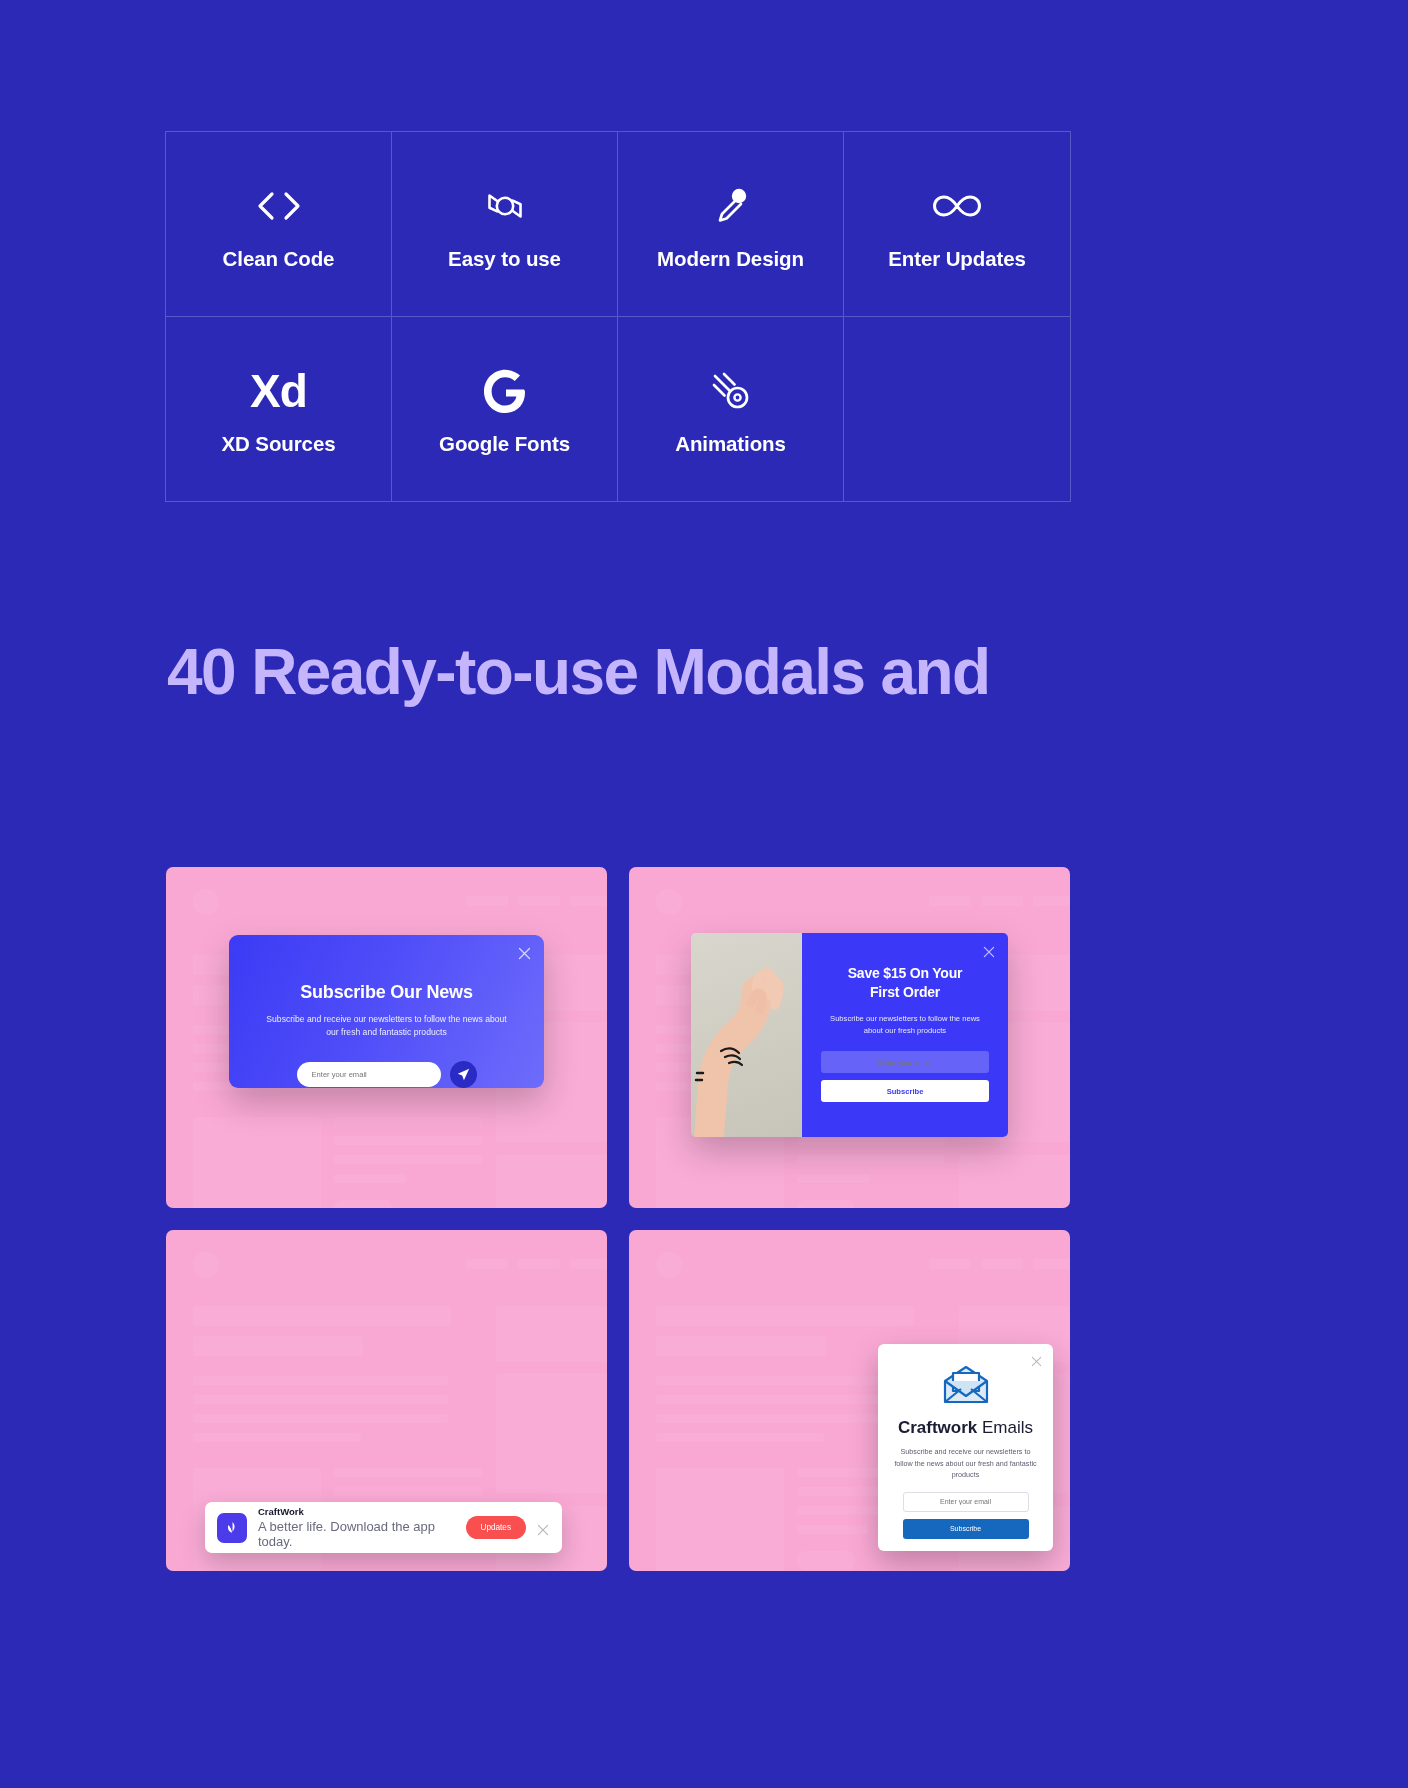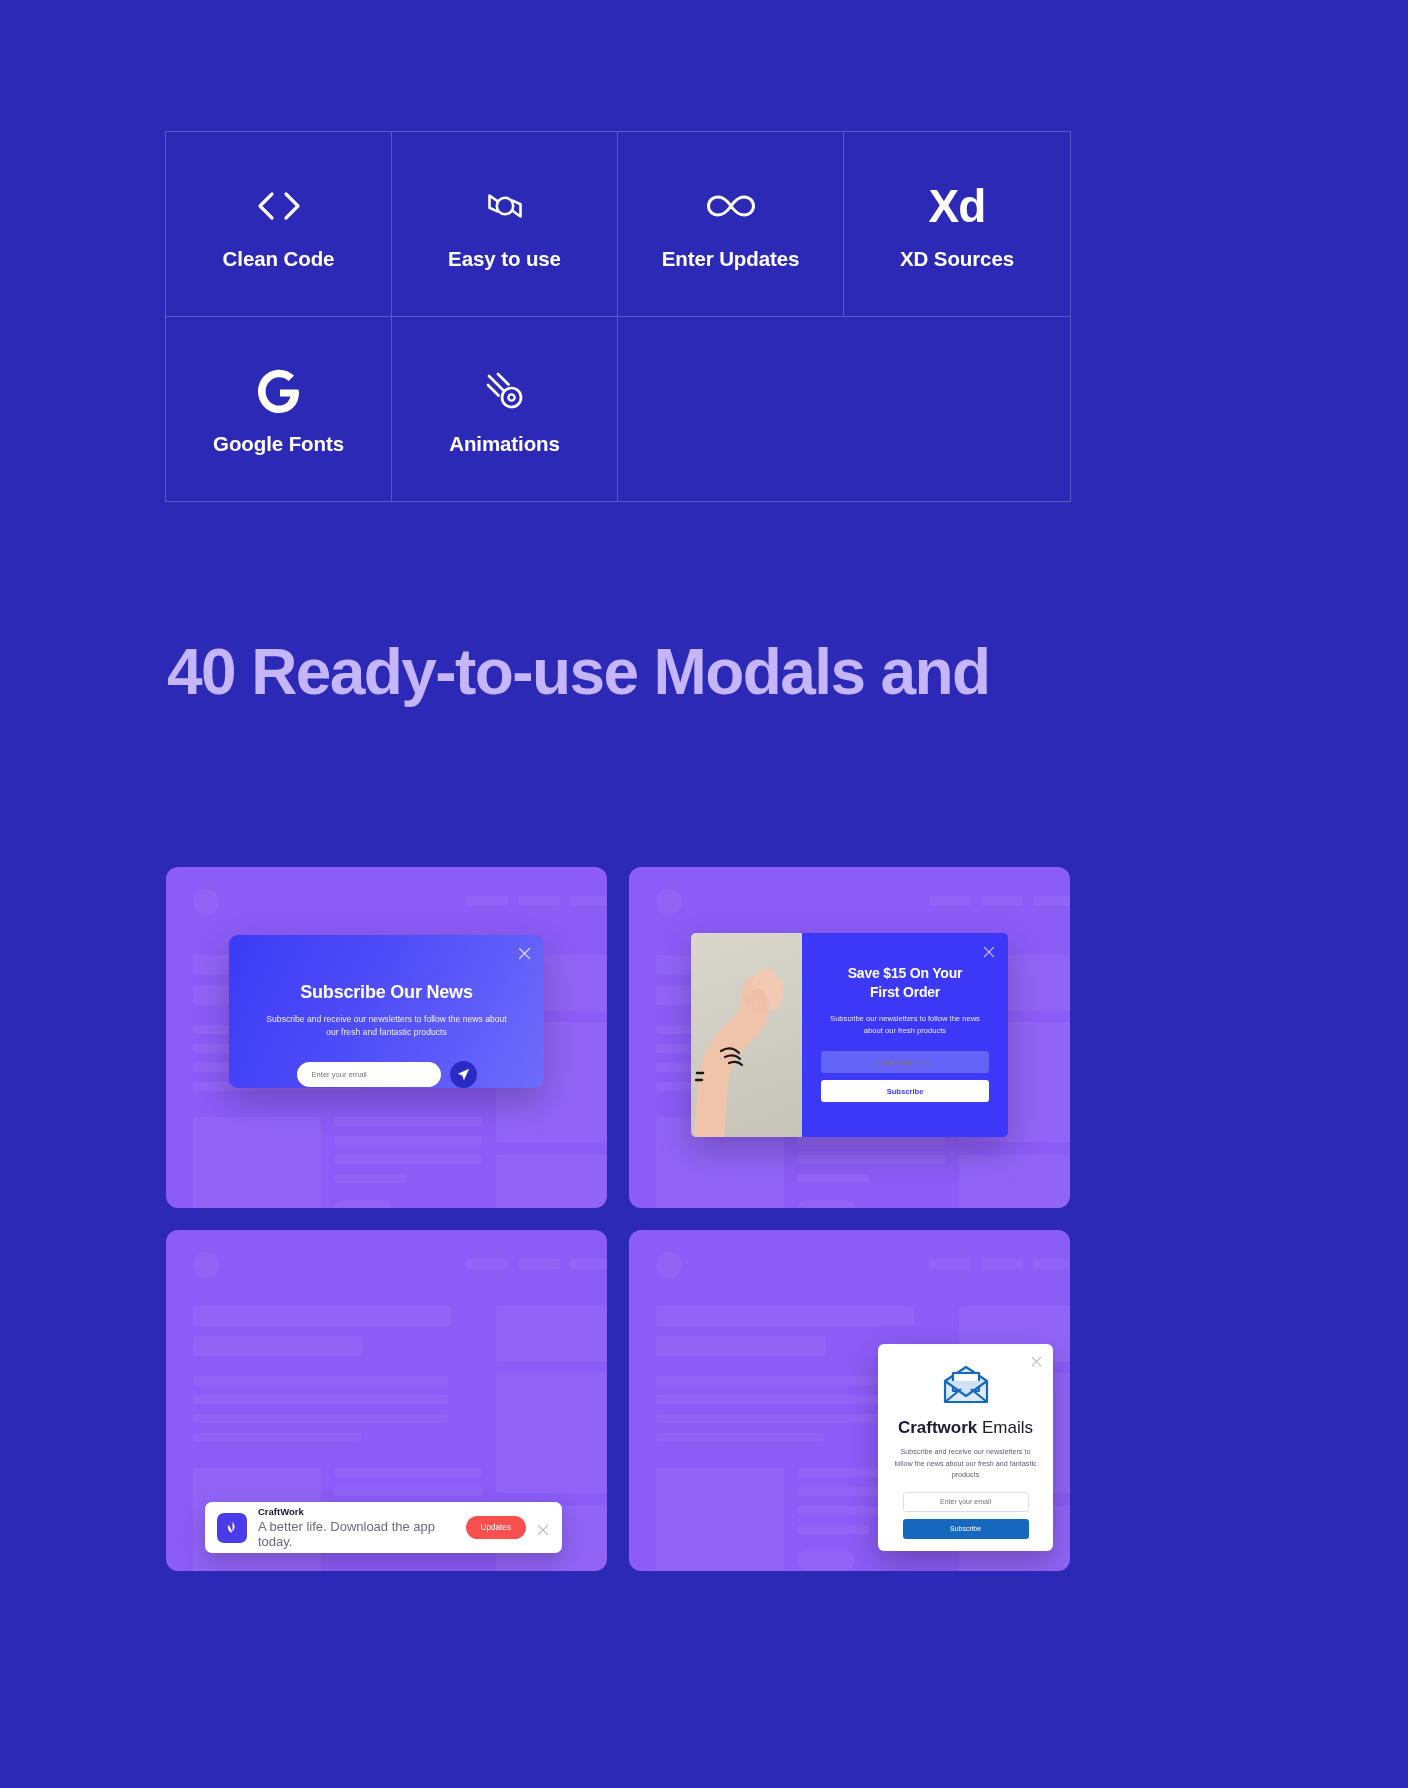--- a/index.html
+++ b/index.html
@@ -88,22 +88,22 @@
     width: 904px;
     display: grid;
     grid-template-columns: 441px 441px;
     grid-column-gap: 22px;
     grid-row-gap: 22px;
   }
   .shot {
     position: relative;
     width: 441px;
     height: 341px;
-    background: #8b5cf6;
-    border-radius: 12px;
+    background: #f9a8d4;
+    border-radius: 7px;
     overflow: hidden;
   }
 
   
   .wf { position: absolute; inset: 0; }
   .wf i {
     position: absolute;
     background: rgba(255,255,255,0.055);
     border-radius: 3px;
     display: block;
@@ -291,20 +291,29 @@
     <span class="feat-icon">
       <svg width="44" height="36" viewBox="0 0 44 36" fill="none">
         <circle cx="22" cy="18" r="8.2" stroke="#fff" stroke-width="2.6"></circle>
         <path d="M14.6 13.2 L6.5 7.5 L6.5 19.8 L14.2 23.4" stroke="#fff" stroke-width="2.6" stroke-linejoin="round" stroke-linecap="round"></path>
         <path d="M29.4 22.8 L37.5 28.5 L37.5 16.2 L29.8 12.6" stroke="#fff" stroke-width="2.6" stroke-linejoin="round" stroke-linecap="round"></path>
       </svg>
     </span>
     <span class="feat-label">Easy to use</span>
   </div>
 
+  <div class="feature-cell">
+    <span class="feat-icon">
+      <svg width="36" height="40" viewBox="0 0 36 40" fill="none">
+        <circle cx="26" cy="10" r="7.2" fill="#fff"></circle>
+        <path d="M23.5 13.5 L9 28 L7 34.5 L13.5 32.5 L28 18" stroke="#fff" stroke-width="2.7" stroke-linejoin="round" stroke-linecap="round"></path>
+      </svg>
+    </span>
+    <span class="feat-label">Modern Design</span>
+  </div>
 
   <div class="feature-cell">
     <span class="feat-icon">
       <svg width="58" height="30" viewBox="0 0 58 30" fill="none">
         <path d="M29 15 C24.5 8.5 21 6 16 6 C10.5 6 6.5 10 6.5 15 C6.5 20 10.5 24 16 24 C21 24 24.5 21.5 29 15 C33.5 8.5 37 6 42 6 C47.5 6 51.5 10 51.5 15 C51.5 20 47.5 24 42 24 C37 24 33.5 21.5 29 15 Z" stroke="#fff" stroke-width="3" stroke-linejoin="round"></path>
       </svg>
     </span>
     <span class="feat-label">Enter Updates</span>
   </div>
 

